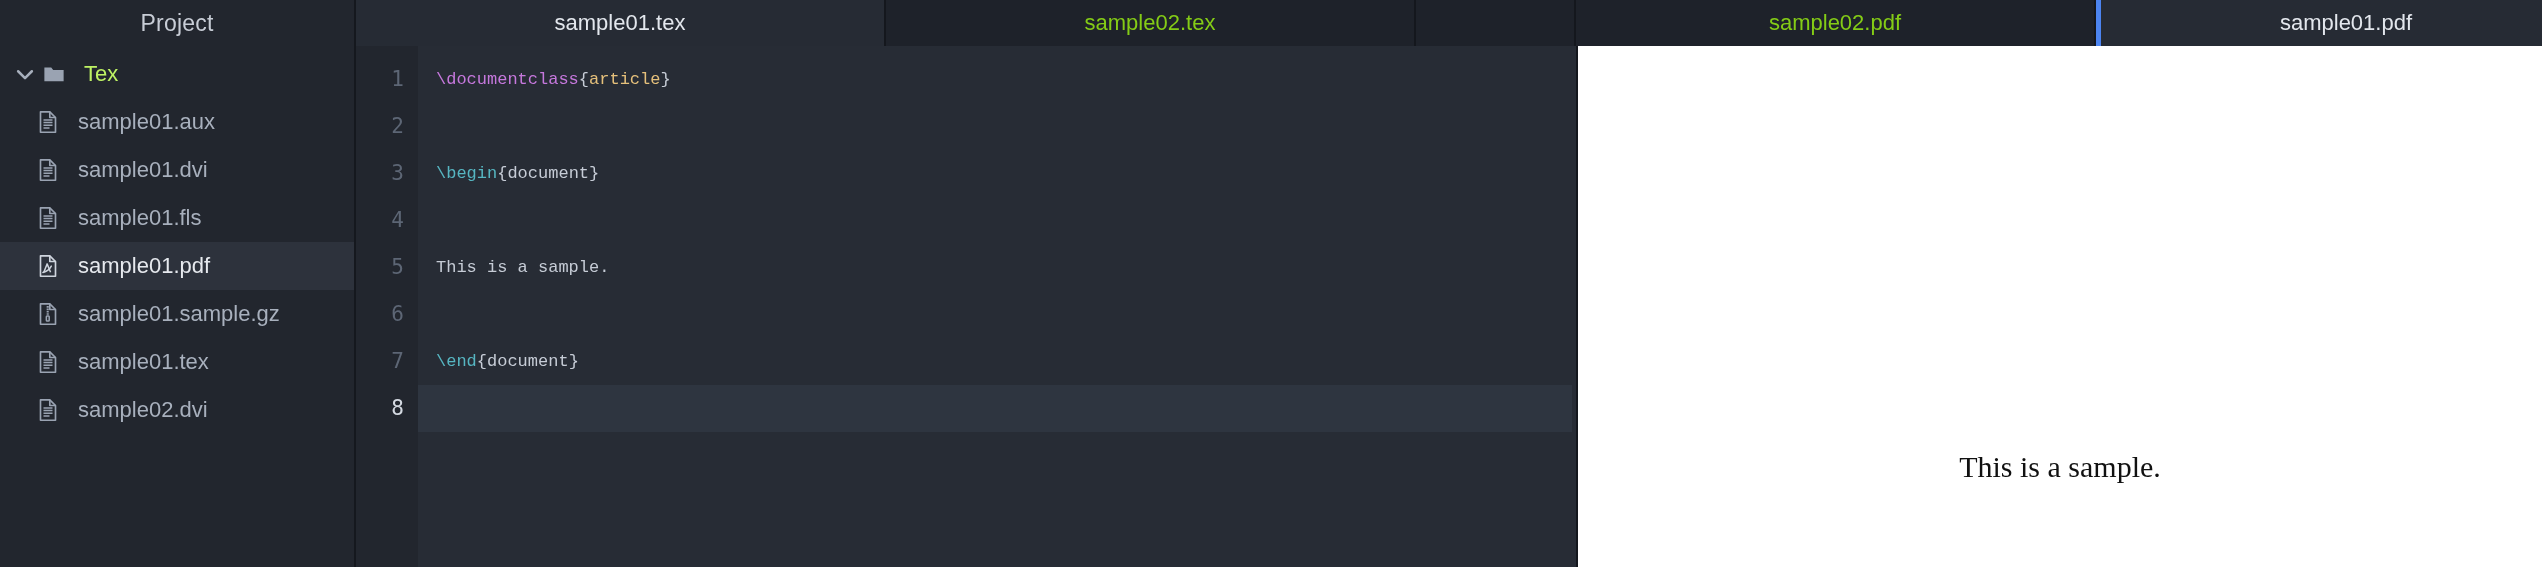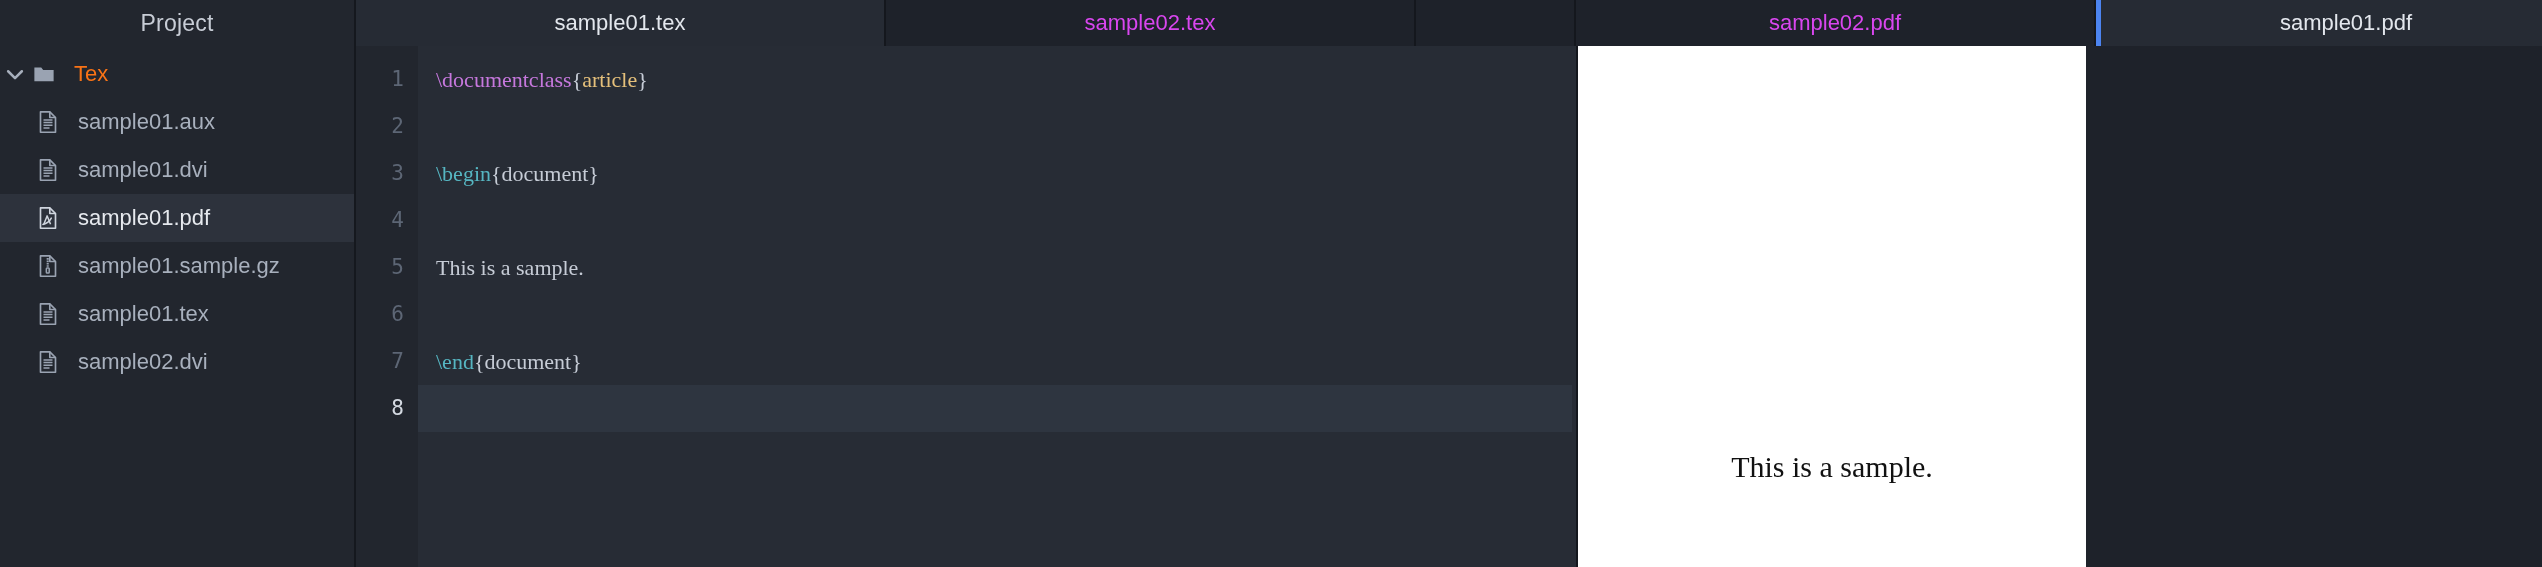--- a/index.html
+++ b/index.html
@@ -9,21 +9,21 @@
   }
   body {
     width: 2542px;
     height: 567px;
     overflow: hidden;
     font-family: "Liberation Sans", sans-serif;
     -webkit-font-smoothing: antialiased;
   }
   .app {
     display: flex;
-    width: 2086px;
+    width: 2542px;
     height: 567px;
     position: relative;
   }
 
   
   .sidebar {
     width: 356px;
     min-width: 356px;
     height: 567px;
     background: #22262e;
@@ -46,21 +46,22 @@
   .tree-row {
     height: 48px;
     display: flex;
     align-items: center;
     color: #a8b0bd;
     font-size: 22px;
     white-space: nowrap;
     box-sizing: border-box;
   }
   .tree-row.folder {
-    color: #f97316;
+    padding-left: 10px;
+    color: #bef264;
   }
   .tree-row.file {
     padding-left: 36px;
   }
   .tree-row.selected {
     background: #2d323c;
     color: #e6e9ee;
   }
   .chevron {
     width: 30px;
@@ -102,21 +103,21 @@
     min-height: 46px;
     display: flex;
     background: #1e222a;
   }
   .tab {
     height: 46px;
     display: flex;
     align-items: center;
     justify-content: center;
     font-size: 22px;
-    color: #d946ef;
+    color: #84cc16;
     background: #1e222a;
     box-sizing: border-box;
     border-right: 2px solid #14171d;
     position: relative;
     white-space: nowrap;
     overflow: hidden;
   }
   .tab.active {
     background: #262b34;
     color: #e3e7ed;
@@ -170,22 +171,22 @@
   .code {
     flex: 1;
     padding-top: 10px;
     min-width: 0;
     position: relative;
   }
   .code-line {
     height: 47px;
     line-height: 47px;
     padding-left: 18px;
-    font-family: Liberation Serif, serif;
-    font-size: 22px;
+    font-family: Liberation Mono, monospace;
+    font-size: 17px;
     white-space: pre;
     color: #c6ccd6;
     box-sizing: border-box;
   }
   .code-line.current {
     background: #2e3540;
     margin-right: 4px;
   }
   .tok-cmd-magenta { color: #c678dd; }
   .tok-cmd-cyan    { color: #56b6c2; }
@@ -243,20 +244,30 @@
         </div>
         <div class="tree-row file">
           <span class="file-icon">
             <svg width="24" height="28" viewBox="0 0 16 16" fill="none" xmlns="http://www.w3.org/2000/svg">
               <path d="M3 1.2h6.2L13 5v9.8H3z" stroke="#9aa3b2" stroke-width="1.1" fill="none" stroke-linejoin="round"></path>
               <path d="M9.2 1.2V5H13" stroke="#9aa3b2" stroke-width="1.1" fill="none" stroke-linejoin="round"></path>
               <path d="M5 6.6h6M5 8.4h6M5 10.2h6M5 12h4" stroke="#9aa3b2" stroke-width="1"></path>
             </svg>
           </span>
           <span class="tree-label">sample01.dvi</span>
+        </div>
+        <div class="tree-row file">
+          <span class="file-icon">
+            <svg width="24" height="28" viewBox="0 0 16 16" fill="none" xmlns="http://www.w3.org/2000/svg">
+              <path d="M3 1.2h6.2L13 5v9.8H3z" stroke="#9aa3b2" stroke-width="1.1" fill="none" stroke-linejoin="round"></path>
+              <path d="M9.2 1.2V5H13" stroke="#9aa3b2" stroke-width="1.1" fill="none" stroke-linejoin="round"></path>
+              <path d="M5 6.6h6M5 8.4h6M5 10.2h6M5 12h4" stroke="#9aa3b2" stroke-width="1"></path>
+            </svg>
+          </span>
+          <span class="tree-label">sample01.fls</span>
         </div>
         <div class="tree-row file selected">
           <span class="file-icon">
             <svg width="24" height="28" viewBox="0 0 16 16" fill="none" xmlns="http://www.w3.org/2000/svg">
               <path d="M3 1.2h6.2L13 5v9.8H3z" stroke="#cfd5de" stroke-width="1.1" fill="none" stroke-linejoin="round"></path>
               <path d="M9.2 1.2V5H13" stroke="#cfd5de" stroke-width="1.1" fill="none" stroke-linejoin="round"></path>
               <path d="M5.2 12.2l2.2-5.6 2.3 5.6" stroke="#cfd5de" stroke-width="1" fill="none" stroke-linejoin="round"></path>
               <path d="M4.6 12.3c2.6-.6 4.6-2.2 5.6-4.2" stroke="#cfd5de" stroke-width="1" fill="none" stroke-linecap="round"></path>
             </svg>
           </span>

